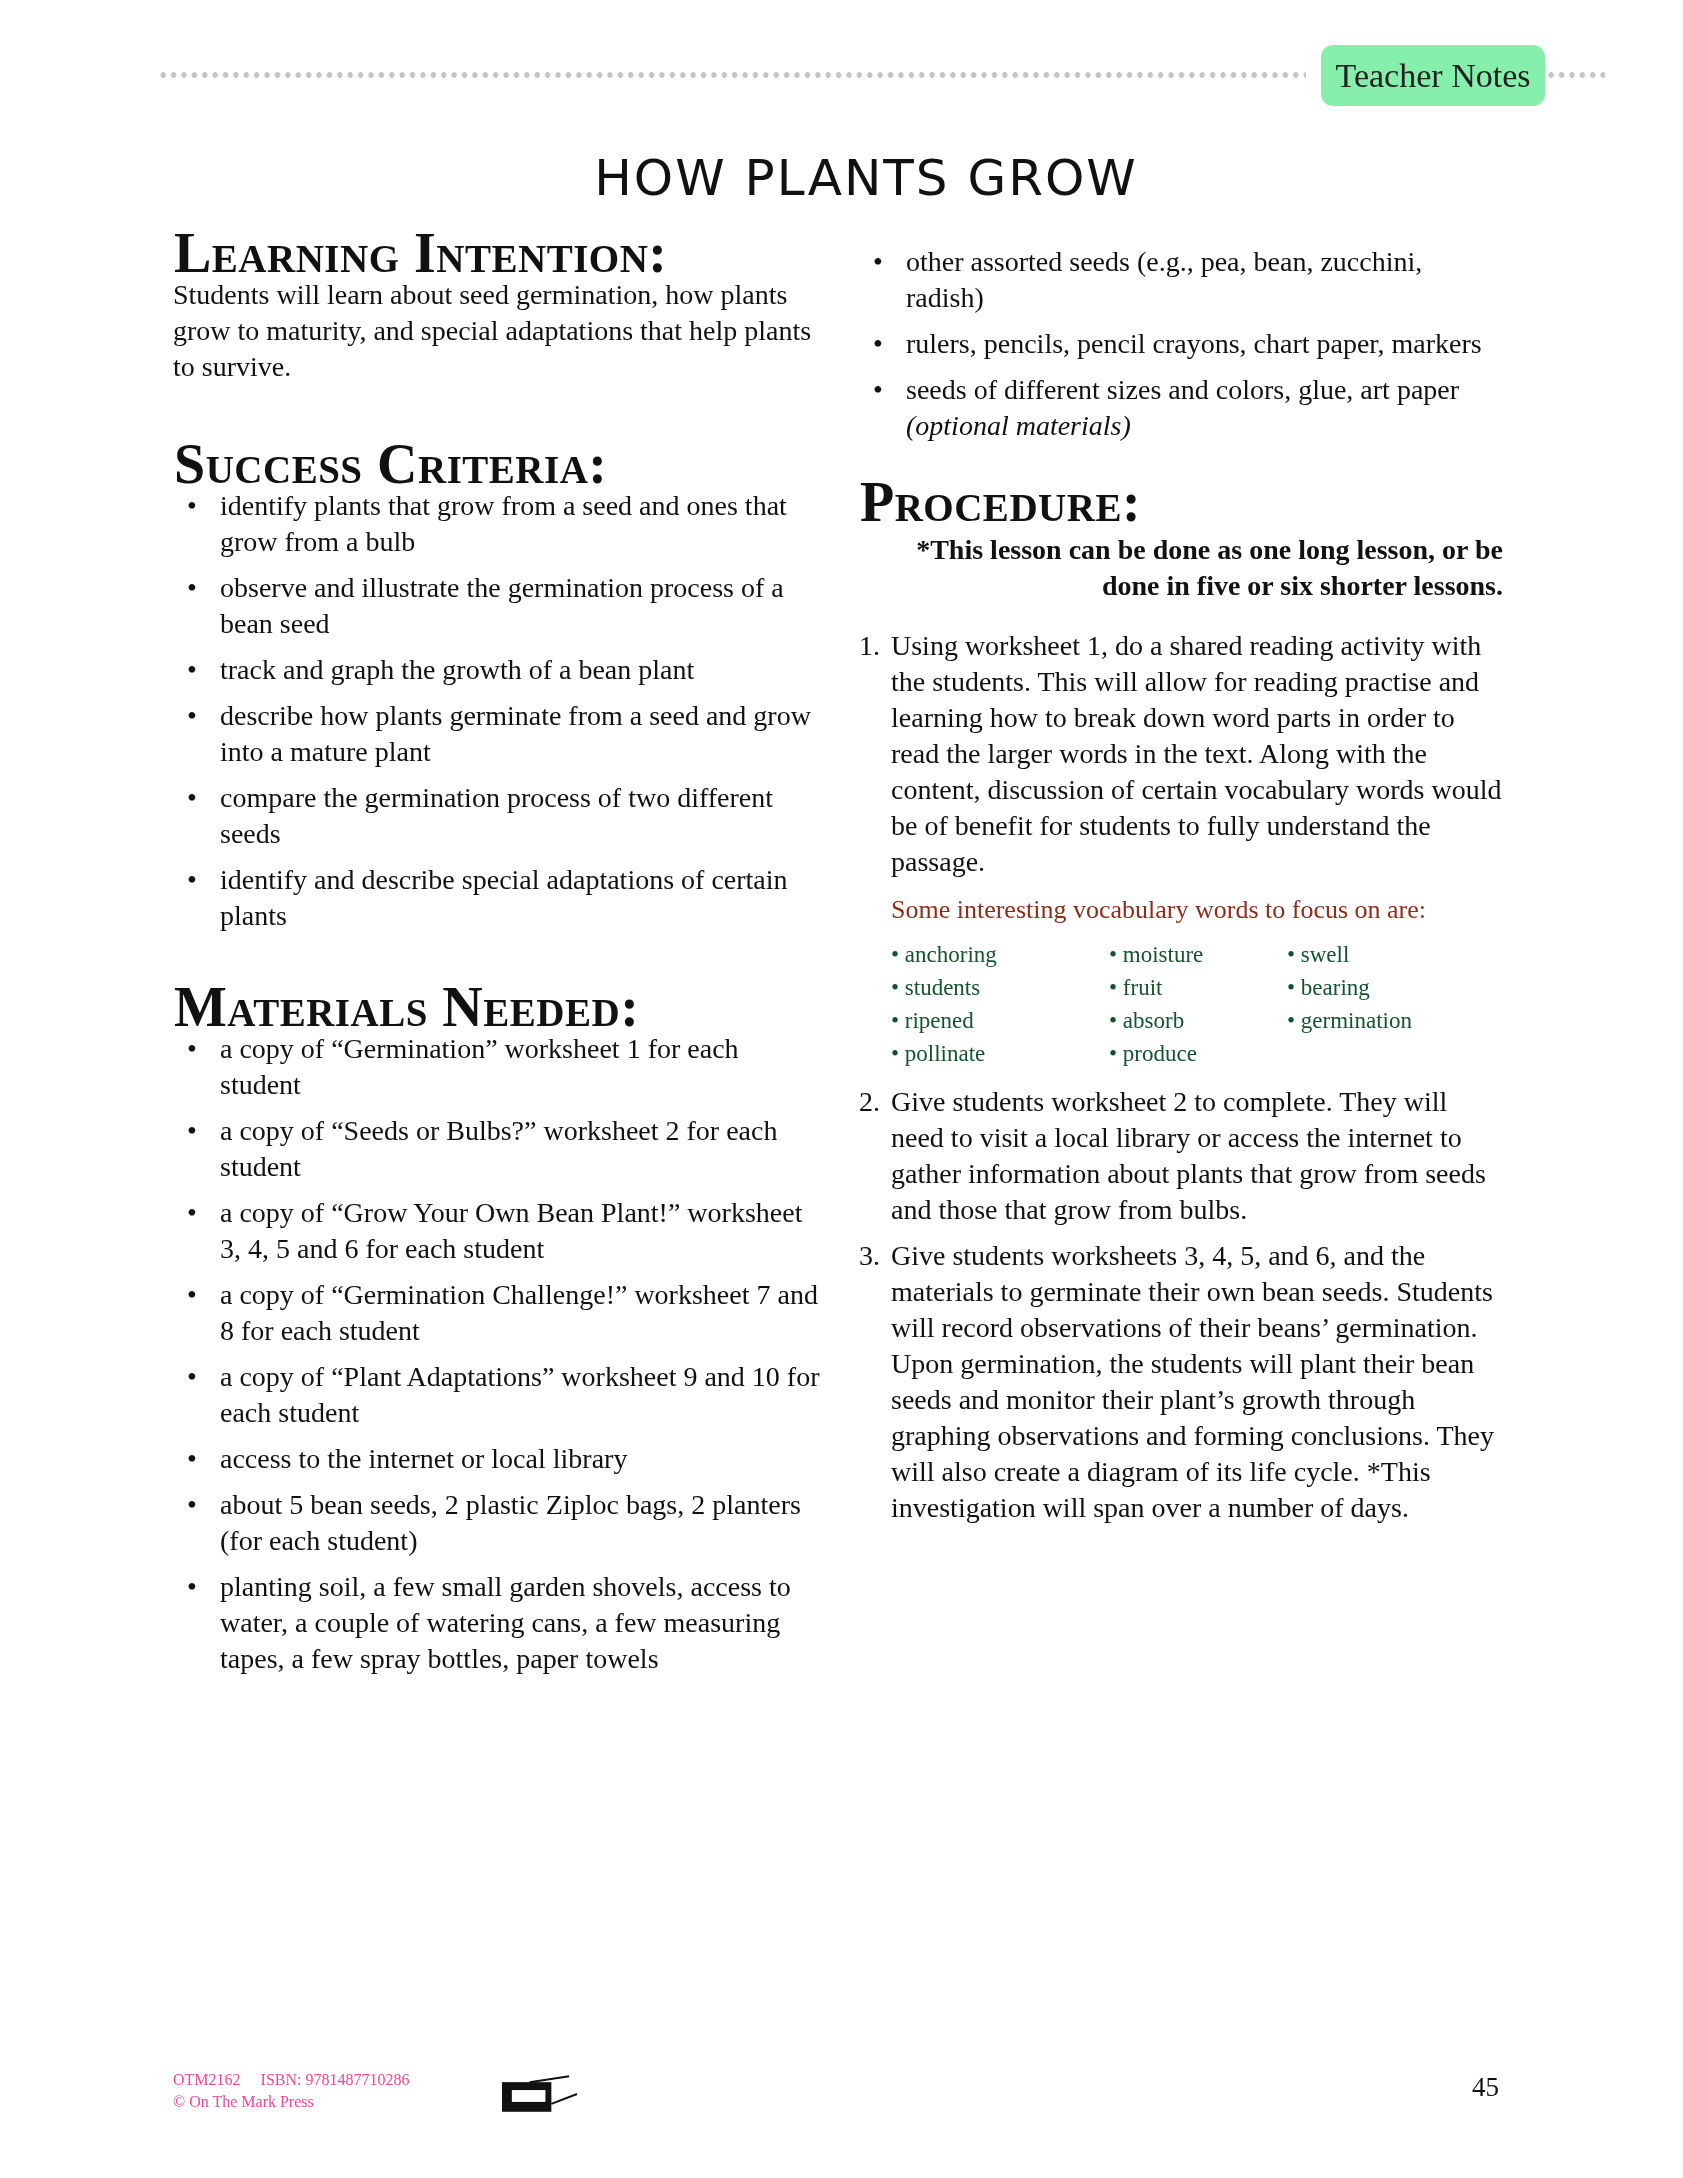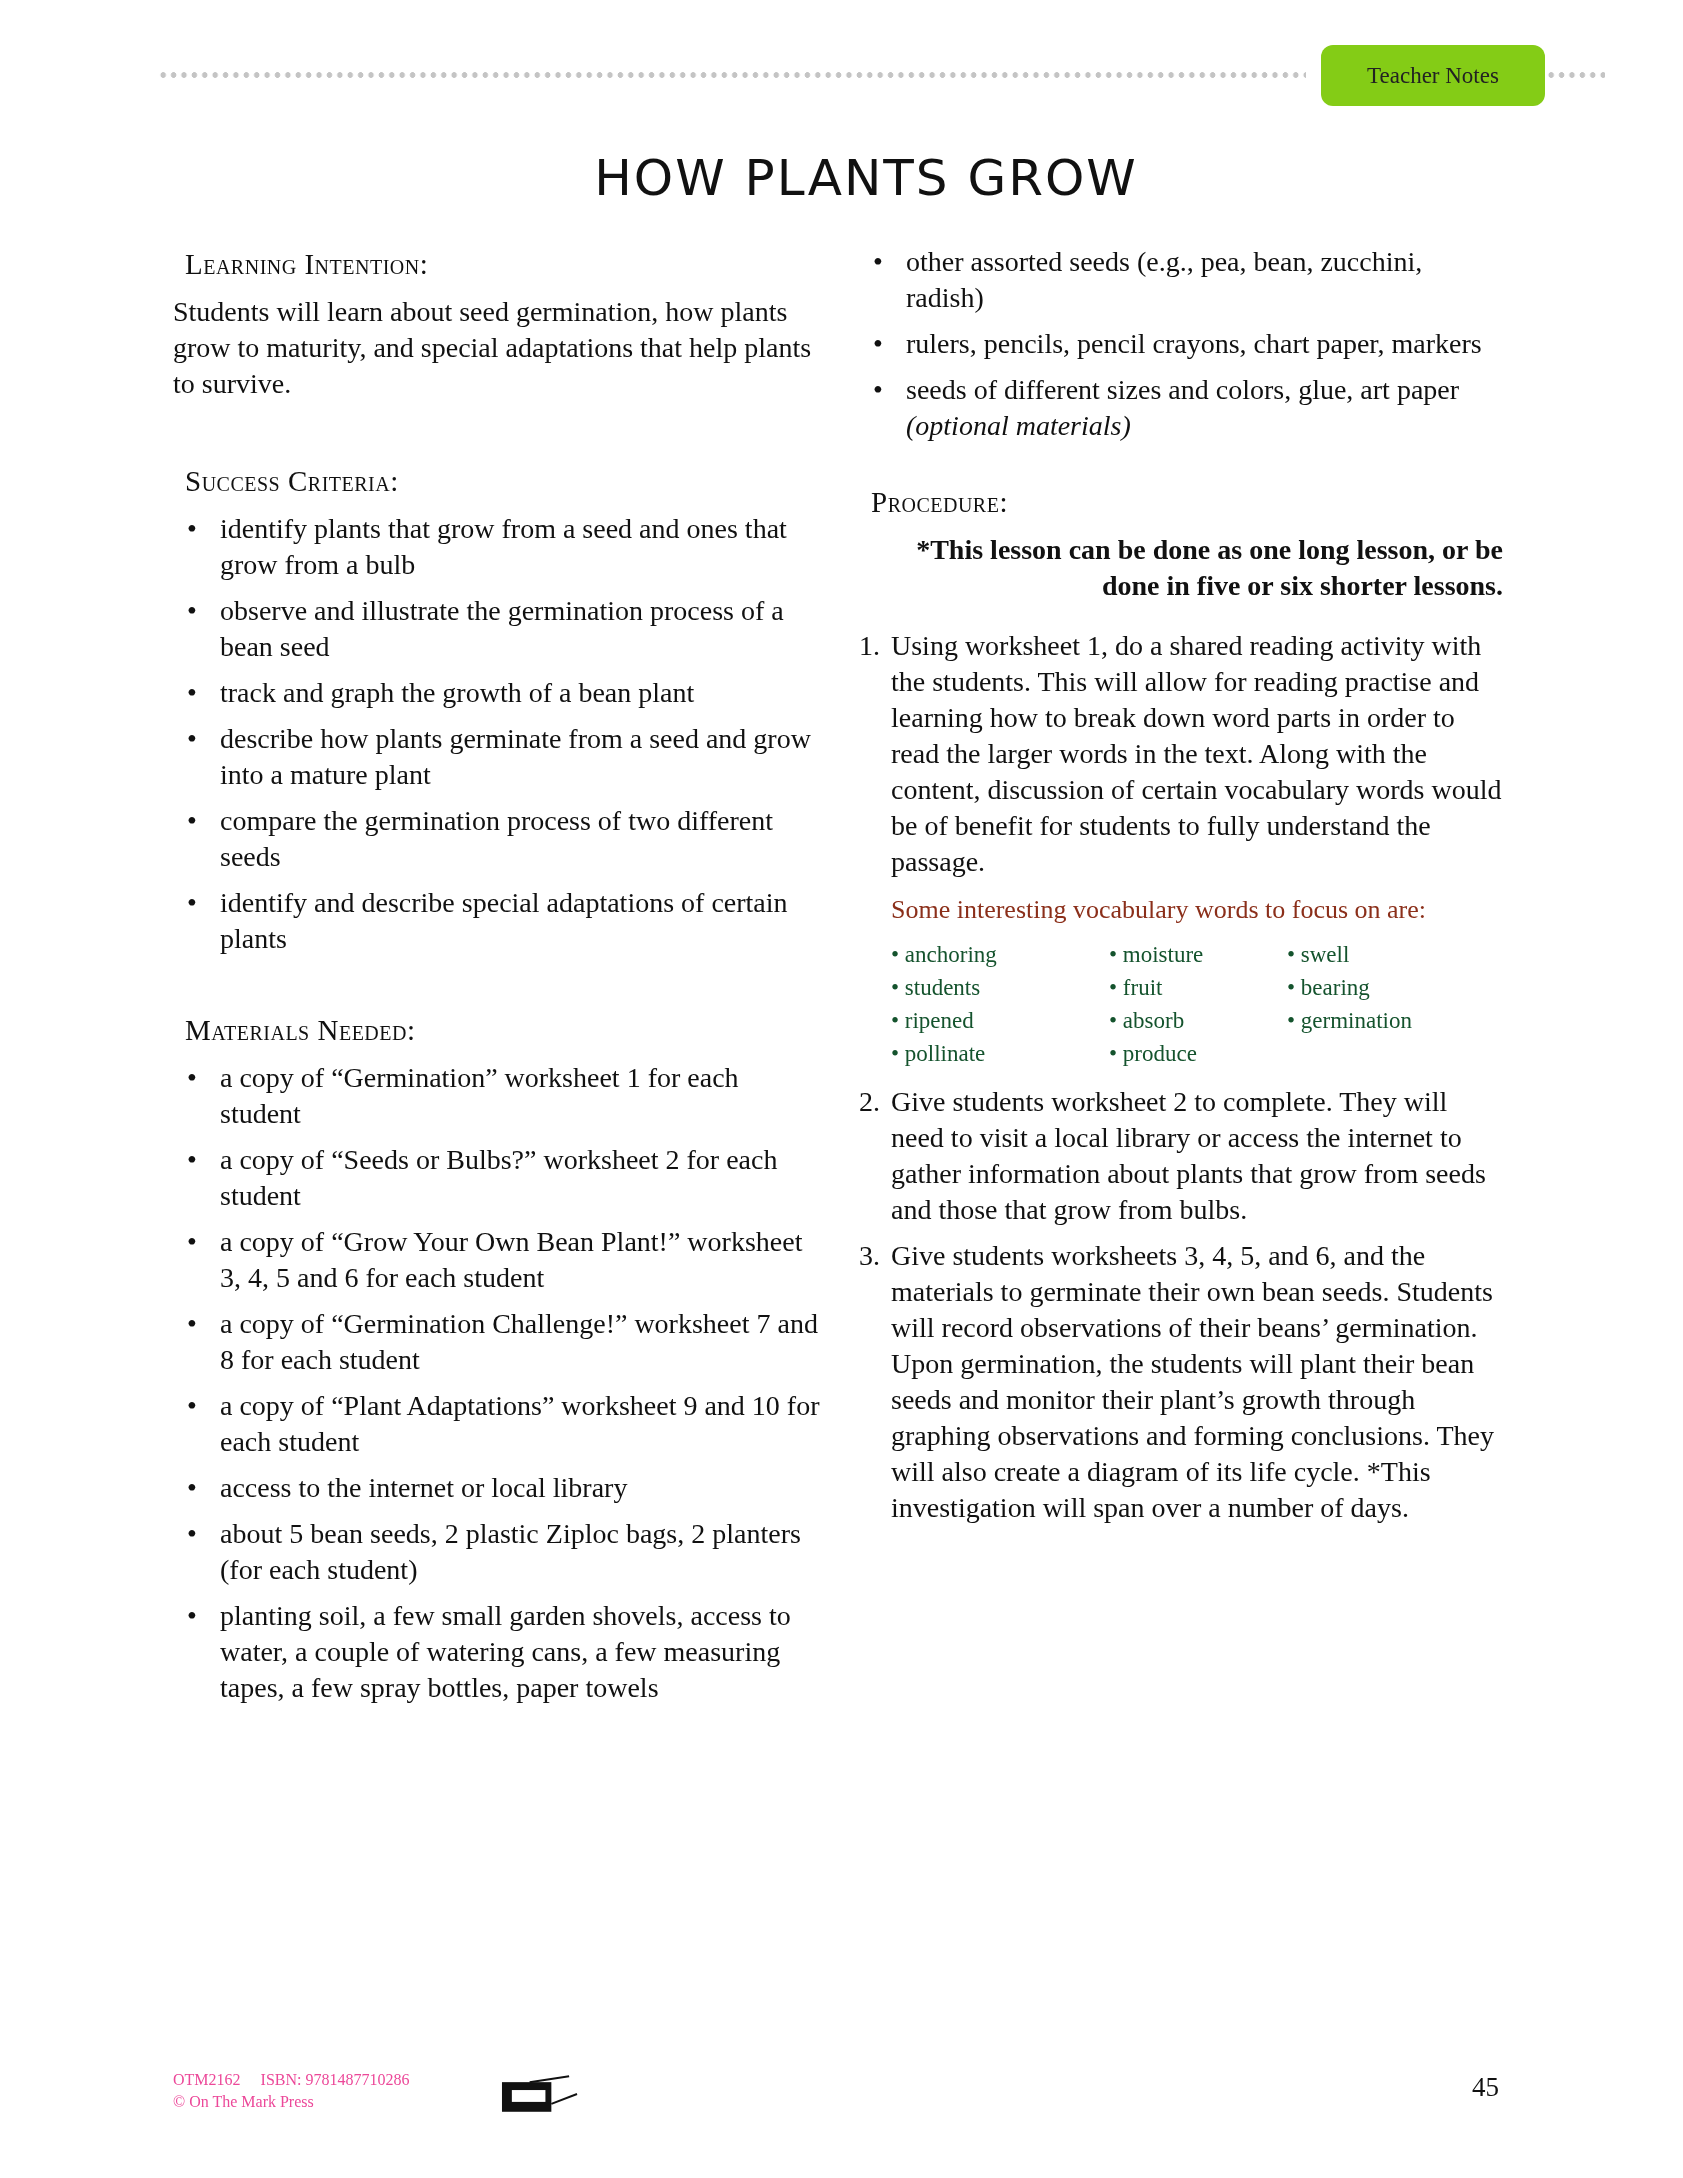--- a/index.html
+++ b/index.html
@@ -1,25 +1,25 @@
 <!DOCTYPE html>
 <html><head>
 <meta charset="utf-8">
 <style>
   html, body { margin:0; padding:0; background:#ffffff; }
   body { width:1683px; height:2178px; position:relative; overflow:hidden; font-family:"Liberation Serif","DejaVu Serif",serif; color:#111; }
   .dots { position:absolute; top:71px; height:8px; background-image:radial-gradient(circle, #c4c4c4 2.6px, transparent 3px); background-size:10.4px 8px; background-repeat:repeat-x; }
   .dots.left { left:158px; width:1148px; }
   .dots.right { left:1546px; width:59px; }
-  .tab { position:absolute; left:1321px; top:45px; width:224px; height:61px; background:#84cc16; border-radius:12px; display:flex; align-items:center; justify-content:center; font-size:23px; color:#222; }
+  .tab { position:absolute; left:1321px; top:45px; width:224px; height:61px; background:#86efac; border-radius:12px; display:flex; align-items:center; justify-content:center; font-size:34px; color:#222; }
   .title { position:absolute; left:0; width:1644px; top:149px; text-align:center; font-family:"DejaVu Sans","Liberation Sans",sans-serif; font-size:50px; letter-spacing:2px; font-weight:500; color:#111;padding-left:44px; }
   .col { position:absolute; font-size:28px; line-height:36px; }
   .col.left { left:173px; width:653px; top:234px; }
   .col.right { left:859px; width:644px; top:244px; }
-  h2 { font-family:"Liberation Serif",serif; font-variant:small-caps; font-weight:normal; font-size:29px; margin:12px; letter-spacing:0.5px; }
+  h2 { font-family:"Liberation Serif",serif; font-variant:small-caps; font-weight:bold; font-size:56px; margin:1px; letter-spacing:0.5px; }
   p { margin:0; }
   ul.bullets { list-style:none; margin:0; padding:0; }
   ul.bullets li { position:relative; padding-left:47px; margin-bottom:10px; }
   ul.bullets li::before { content:"•"; position:absolute; left:14px; top:0; }
   ol.proc { list-style:none; margin:0; padding:0; }
   ol.proc li { position:relative; padding-left:32px; margin-bottom:10px; }
   ol.proc li .num { position:absolute; left:0; top:0; }
   .note { font-weight:bold; margin-top:12px;text-align:right; }
   .vocab-intro { color:#8b2f1a; font-size:26px; margin:12px 0 10px 0; }
   .vocab { display:grid; grid-template-columns:218px 178px 198px; color:#14532d; font-size:23px; line-height:33px; margin-bottom:14px; }

